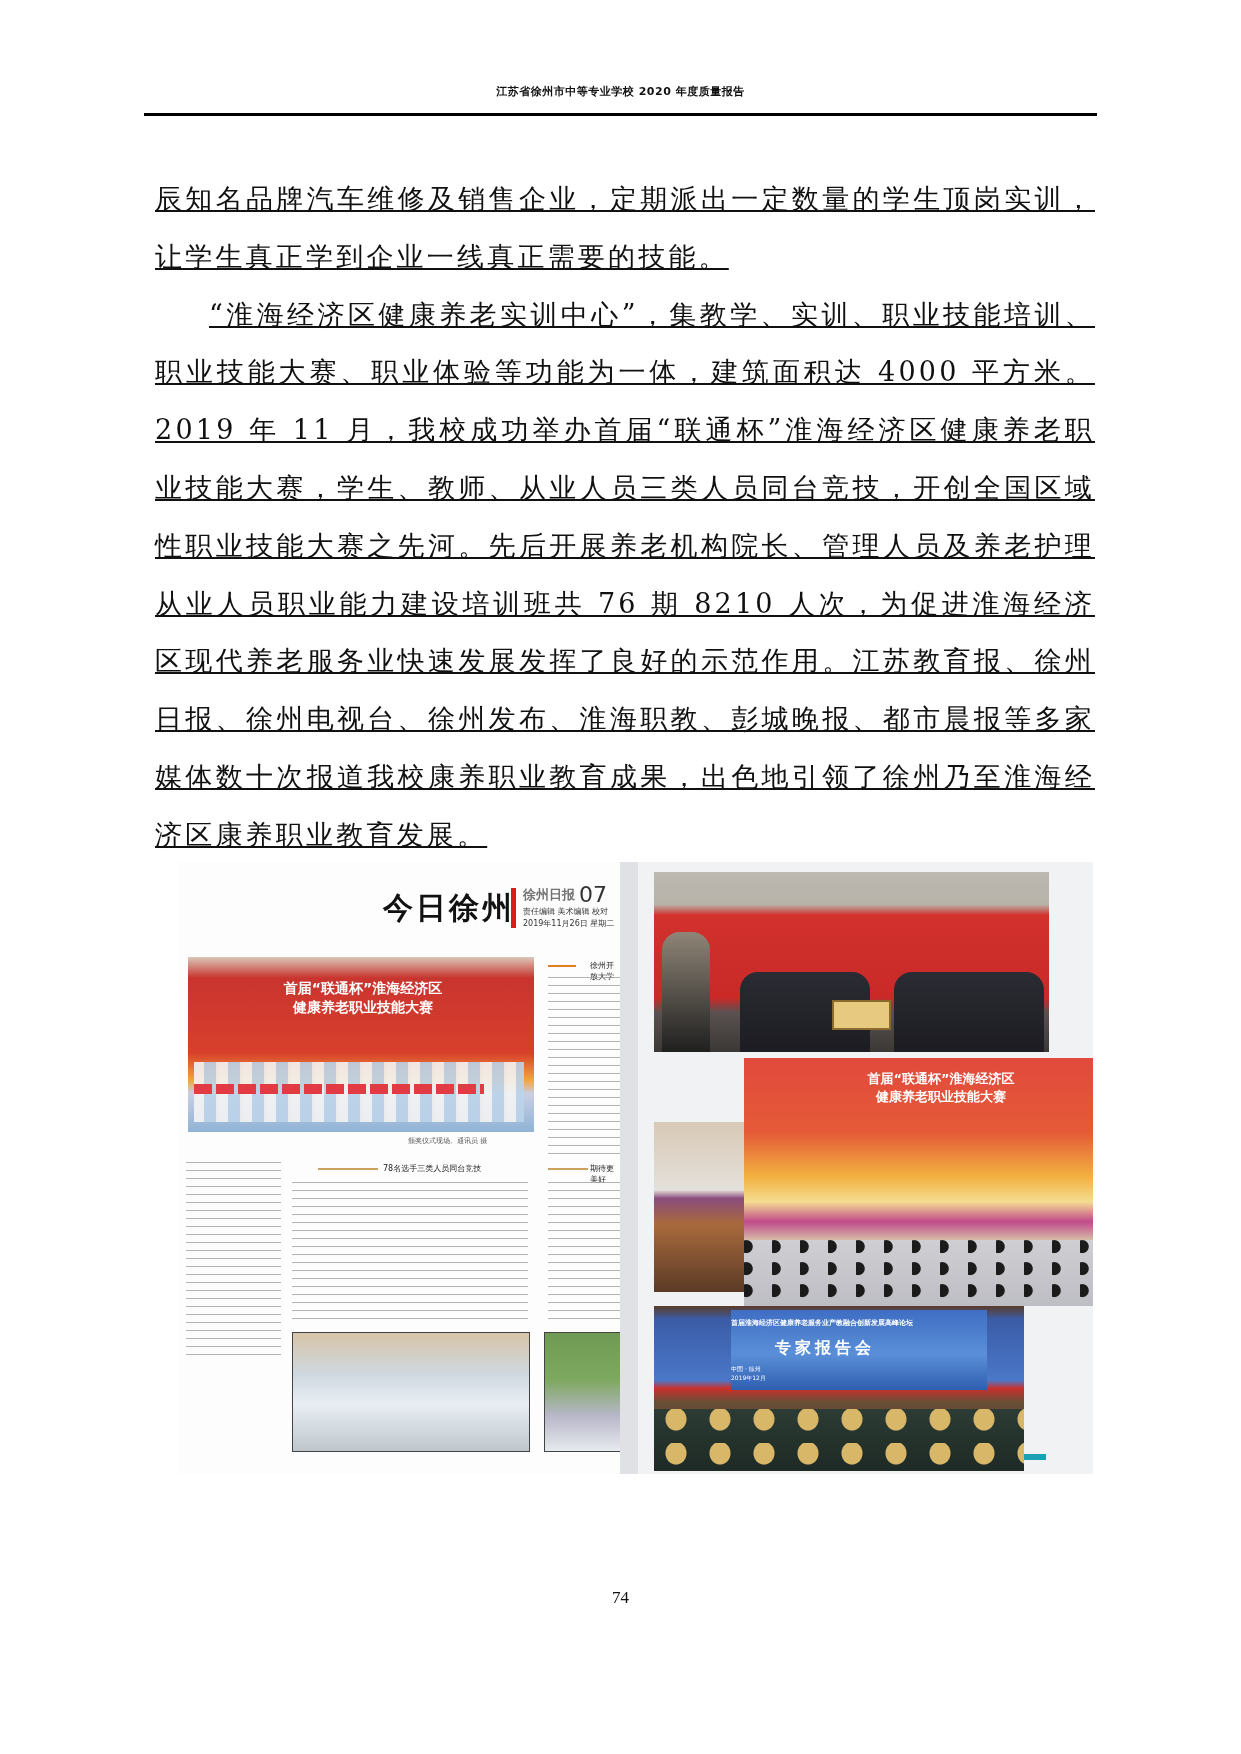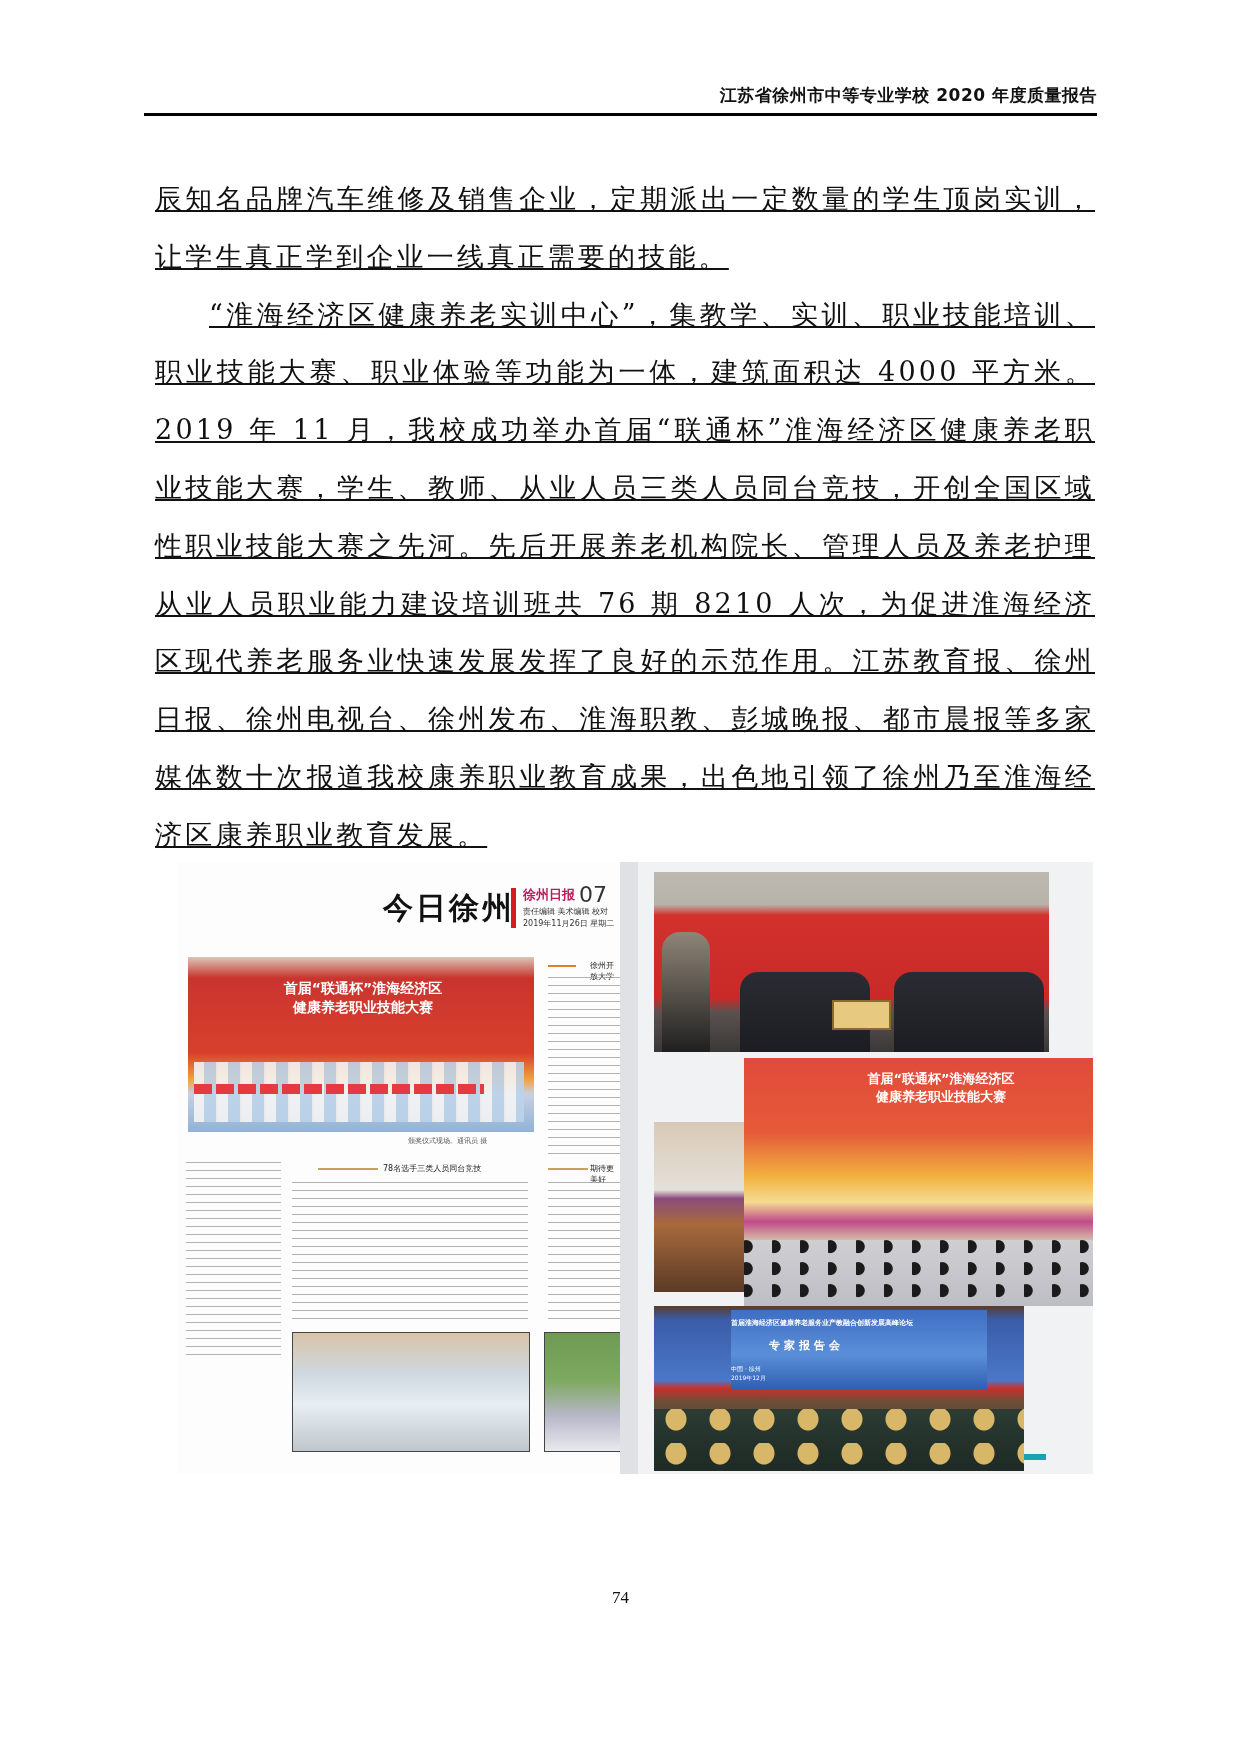--- a/index.html
+++ b/index.html
@@ -1,36 +1,36 @@
 <!DOCTYPE html>
 <html><head>
 <meta charset="utf-8">
 <style>
   html, body { margin: 0; padding: 0; background: #ffffff; }
   body { width: 1241px; height: 1754px; position: relative; overflow: hidden;
          font-family: "DejaVu Serif", "Liberation Serif", serif; color: #111; }
 
-  .running-header { position: absolute; left: 144px; top: 84px; width: 953px; text-align: right;
-    font-family: "DejaVu Sans", "Liberation Sans", sans-serif; font-weight: bold; font-size: 17px; letter-spacing: 0.5px; }
+  .running-header { position: absolute; left: 144px; top: 84px; width: 953px; text-align: center;
+    font-family: "DejaVu Sans", "Liberation Sans", sans-serif; font-weight: bold; font-size: 11px; letter-spacing: 0.5px; }
   .header-rule { position: absolute; left: 144px; top: 113px; width: 953px; height: 3px; background: #000; }
 
   .body-text { position: absolute; left: 155px; top: 170px; width: 940px; text-decoration: underline; }
   .para { margin: 0; font-size: 27px; line-height: 57.8px; letter-spacing: 3.2px; text-align: justify;
           text-align-last: left; word-break: break-all; font-family: "DejaVu Serif", "Liberation Serif", serif; }
   .para.indent { text-indent: 2em; }
 
   
   .collage { position: absolute; left: 178px; top: 862px; width: 915px; height: 612px; background: #f1f2f4; }
   .paper { position: absolute; left: 0; top: 0; width: 460px; height: 612px; background: #fdfdfd;
            border-right: 18px solid #dfe1e4; box-sizing: border-box; overflow: hidden; }
   .paper-masthead { position: absolute; left: 205px; top: 20px; width: 250px; height: 60px; }
   .masthead-title { position: absolute; left: 0; top: 6px; font-size: 30px; font-weight: bold; letter-spacing: 3px;
                     font-family: "DejaVu Serif", serif; color: #111; }
   .masthead-bar { position: absolute; left: 128px; top: 6px; width: 5px; height: 40px; background: #d61c1c; }
-  .masthead-brand { position: absolute; left: 140px; top: 4px; font-size: 13px; color: #be185d; font-weight: bold;
+  .masthead-brand { position: absolute; left: 140px; top: 4px; font-size: 13px; color: #737373; font-weight: bold;
                     font-family: "DejaVu Sans", sans-serif; }
   .masthead-page { position: absolute; left: 196px; top: 0px; font-size: 22px; color: #333; font-family: "DejaVu Sans", sans-serif; }
   .masthead-sub { position: absolute; left: 140px; top: 24px; font-size: 8px; color: #333; font-family: "DejaVu Sans", sans-serif; }
   .masthead-date { position: absolute; left: 140px; top: 36px; font-size: 8px; color: #333; font-family: "DejaVu Sans", sans-serif; }
 
   .photo { position: absolute; overflow: hidden; }
   .banner { position: absolute; text-align: center; color: #fff; font-weight: bold;
             font-family: "DejaVu Sans", sans-serif; line-height: 1.35; }
 
   .p-main { left: 10px; top: 95px; width: 346px; height: 175px;
@@ -66,21 +66,21 @@
 
   .p-lobby { left: 476px; top: 260px; width: 90px; height: 170px;
     background: linear-gradient(180deg, #d8c9b6 0%, #e4e0da 40%, #8a4c7d 45%, #a86a3c 60%, #5b3a26 100%); }
 
   .p-forum { left: 476px; top: 444px; width: 370px; height: 165px;
     background: linear-gradient(180deg, #5a3b2a 0%, #3b5ca7 8%, #4a78c8 45%, #c9302c 50%, #6b4e36 58%, #2d3a33 100%); }
   .forum-screen { position: absolute; left: 77px; top: 4px; width: 256px; height: 80px;
     background: linear-gradient(180deg, #3f6ec3, #5a8fd8 55%, #2f5fb0); text-align: left; color: #fff;
     font-family: "DejaVu Sans", sans-serif; }
   .forum-line1 { position: absolute; left: 0; top: 8px; width: 100%; font-size: 7px; font-weight: bold; }
-  .forum-line2 { position: absolute; left: 10px; top: 28px; width: 100%; font-size: 11px; font-weight: bold; letter-spacing: 4px; font-family: "DejaVu Serif", serif; padding-left: 28px; }
+  .forum-line2 { position: absolute; left: 16px; top: 28px; width: 100%; font-size: 16px; font-weight: bold; letter-spacing: 4px; font-family: "DejaVu Serif", serif; padding-left: 28px; }
   .forum-line3 { position: absolute; left: 0; top: 55px; width: 100%; font-size: 6px; }
   .forum-line4 { position: absolute; left: 0; top: 64px; width: 100%; font-size: 6px; }
   .chairs { position: absolute; left: 0; bottom: 0; width: 100%; height: 62px;
     background: radial-gradient(ellipse at 50% 30%, #d8b868 10px, transparent 11px) 0 0 / 44px 34px, linear-gradient(180deg, #2c3b34, #1e2a25); }
   .teal-bar { position: absolute; left: 846px; top: 592px; width: 22px; height: 6px; background: #1aa1b3; }
 
   .page-number { position: absolute; left: 0; width: 1241px; top: 1588px; text-align: center;
     font-size: 17px; font-family: "Liberation Serif", "DejaVu Serif", serif; }
 </style>
 </head>

